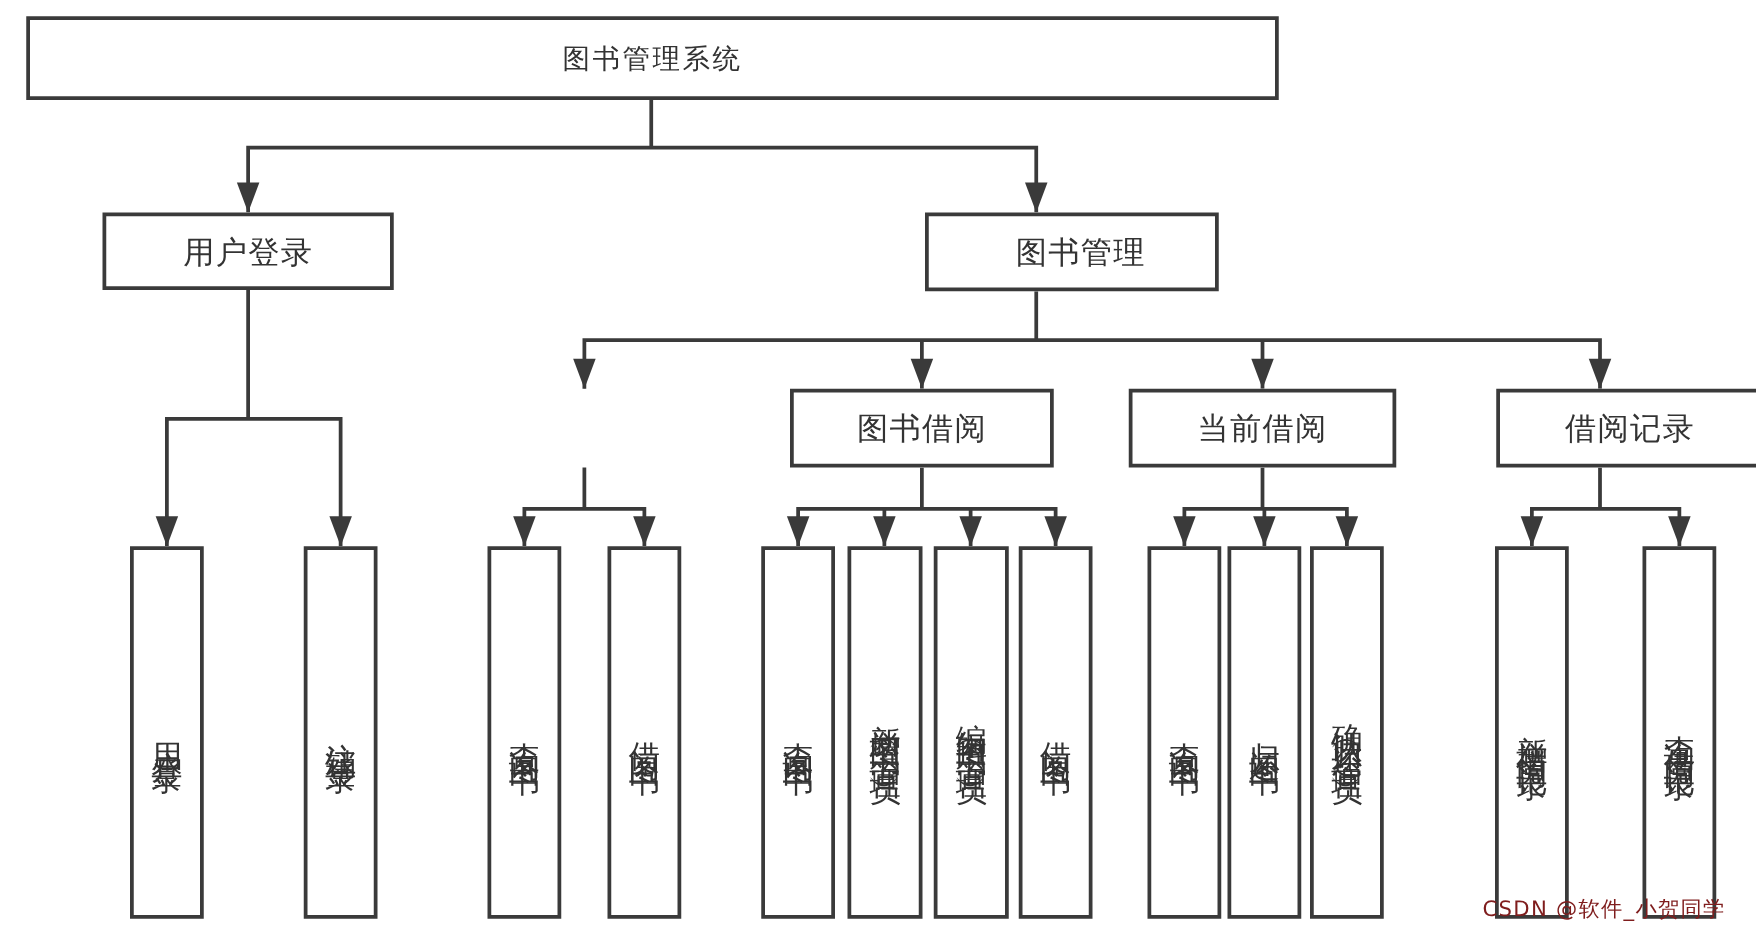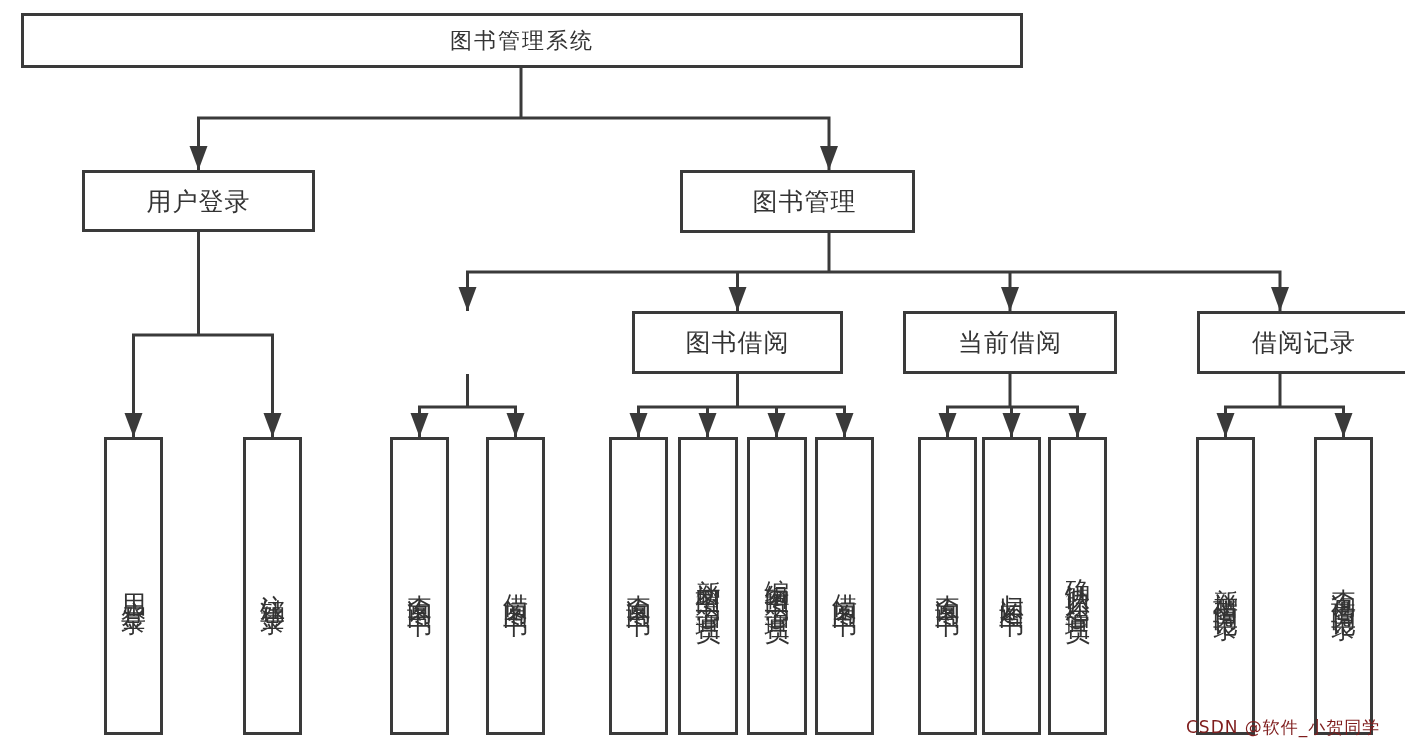--- a/index.html
+++ b/index.html
@@ -85,28 +85,28 @@
       <path d="M776.5,437 l-9,-24 h18 z"></path>
       <path d="M844.5,437 l-9,-24 h18 z"></path>
       <path d="M947.5,437 l-9,-24 h18 z"></path>
       <path d="M1011.5,437 l-9,-24 h18 z"></path>
       <path d="M1077.5,437 l-9,-24 h18 z"></path>
       <path d="M1225.5,437 l-9,-24 h18 z"></path>
       <path d="M1343.5,437 l-9,-24 h18 z"></path>
     </g>
   </svg>
 
-  <div class="box root-box" style="left:21px; top:13px; width:1002px; height:55px;">
+  <div class="box root-box" style="left:21px; top:13px; width:1002px; height:67px;">
     <span>图书管理系统</span>
   </div>
 
   <div class="box h-box" style="left:82px; top:170px; width:233px; height:62px;">
     <span>用户登录</span>
   </div>
-  <div class="box h-box" style="left:680px; top:170px; width:235px; height:63px;padding-left:14px;">
+  <div class="box h-box" style="left:740px; top:170px; width:235px; height:63px;padding-left:14px;">
     <span>图书管理</span>
   </div>
 
   <div class="box h-box" style="left:903px; top:311px; width:214px; height:63px;">
     <span>当前借阅</span>
   </div>
   <div class="box h-box" style="left:632px; top:311px; width:211px; height:63px;">
     <span>图书借阅</span>
   </div>
   <div class="box h-box" style="left:1173px; top:311px; width:214px; height:63px;margin-left:24px;">

